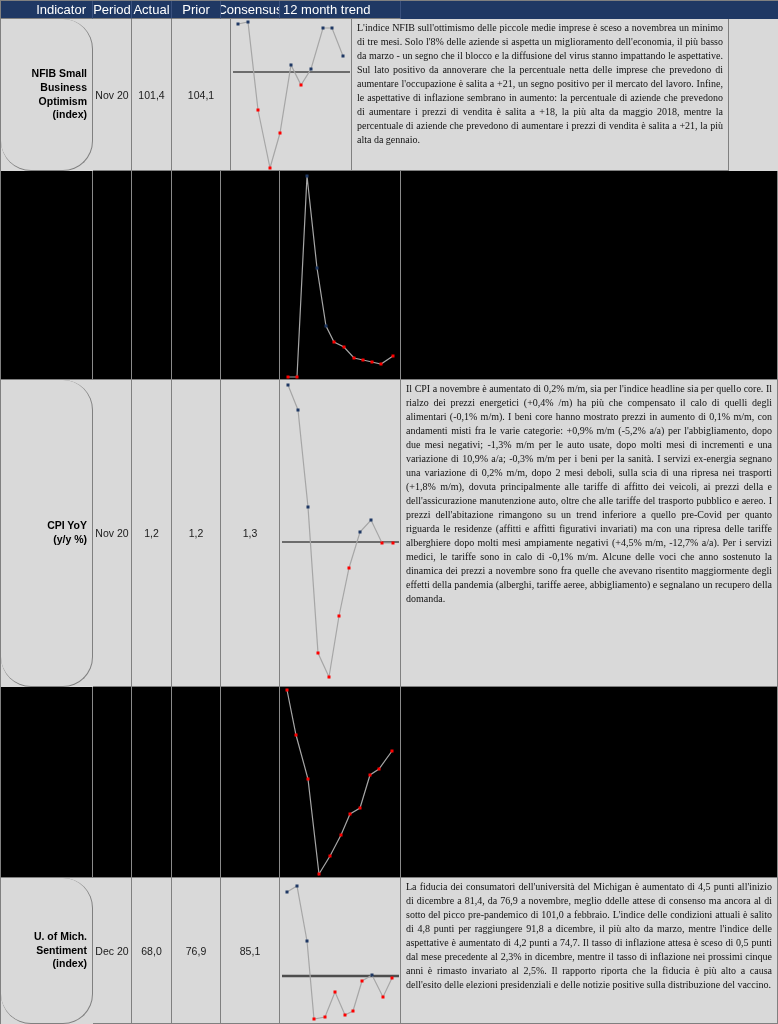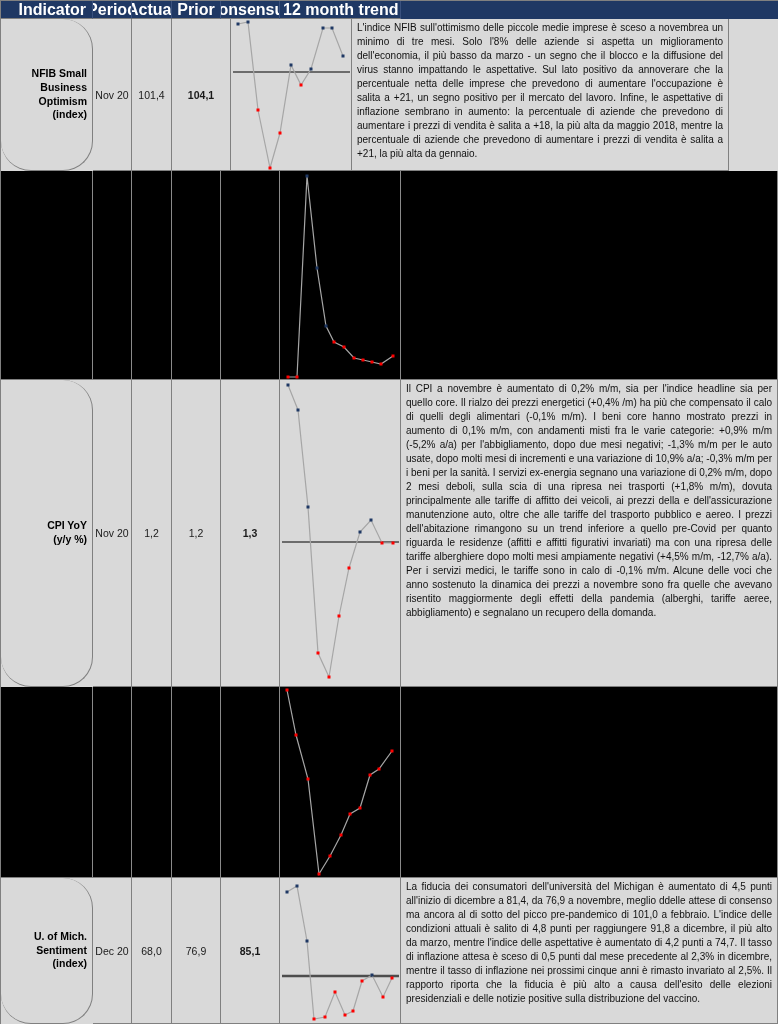--- a/index.html
+++ b/index.html
@@ -15,29 +15,29 @@
     overflow:hidden;
   }
   .row { display:flex; width:100%; }
   .row > .cell { border-right:1px solid #808080; border-bottom:1px solid #808080; overflow:hidden; }
 
   
   .c-ind { width:92px; }
   .c-per { width:39px; }
   .c-act { width:40px; }
   .c-pri { width:49px; }
-  .c-con { width:59px;font-weight:bold; }
+  .c-con { width:59px; }
   .c-tre { width:121px; }
   .c-com { width:377px; }
 
   
   .row.header { height:18px; background:#1F3864; }
   .row.header .cell {
     border-right:1px solid #3a517e; border-bottom:1px solid #808080;
-    color:#fff; font-weight:bold; font-size:16px;
+    color:#fff; font-weight:normal; font-size:13px;
     display:flex; align-items:center; justify-content:center;
     white-space:nowrap;
   }
   .row.header .c-ind { justify-content:flex-end; padding-right:6px; }
   .row.header .c-tre { justify-content:flex-start; padding-left:3px; }
   .row.header .c-com { justify-content:flex-start; padding-left:5px; }
 
   
   .row.data { background:#D9D9D9; }
   .row.dark { background:#000; }
@@ -56,21 +56,21 @@
   .cell.ind {
     display:flex; align-items:center; justify-content:flex-end;
     text-align:right; padding-right:5px;
     font-weight:bold; font-size:10.5px; color:#000;
     white-space:pre-line; line-height:1.3;border-radius:30px;
   }
   .cell.trend { position:relative; padding:0; }
   .cell.trend svg { display:block; }
   .cell.comment {
     font-size:10px; line-height:14px; color:#111;
-    text-align:justify; padding:2px 5px 2px 5px;
+    text-align:justify; padding:2px 5px 2px 5px;font-family:Liberation Serif, serif;
   }
 </style>
 </head>
 <body>
 
 <div class="table">
 
   <div class="row header">
     <div class="cell c-ind">Indicator</div>
     <div class="cell c-per">Period</div>

